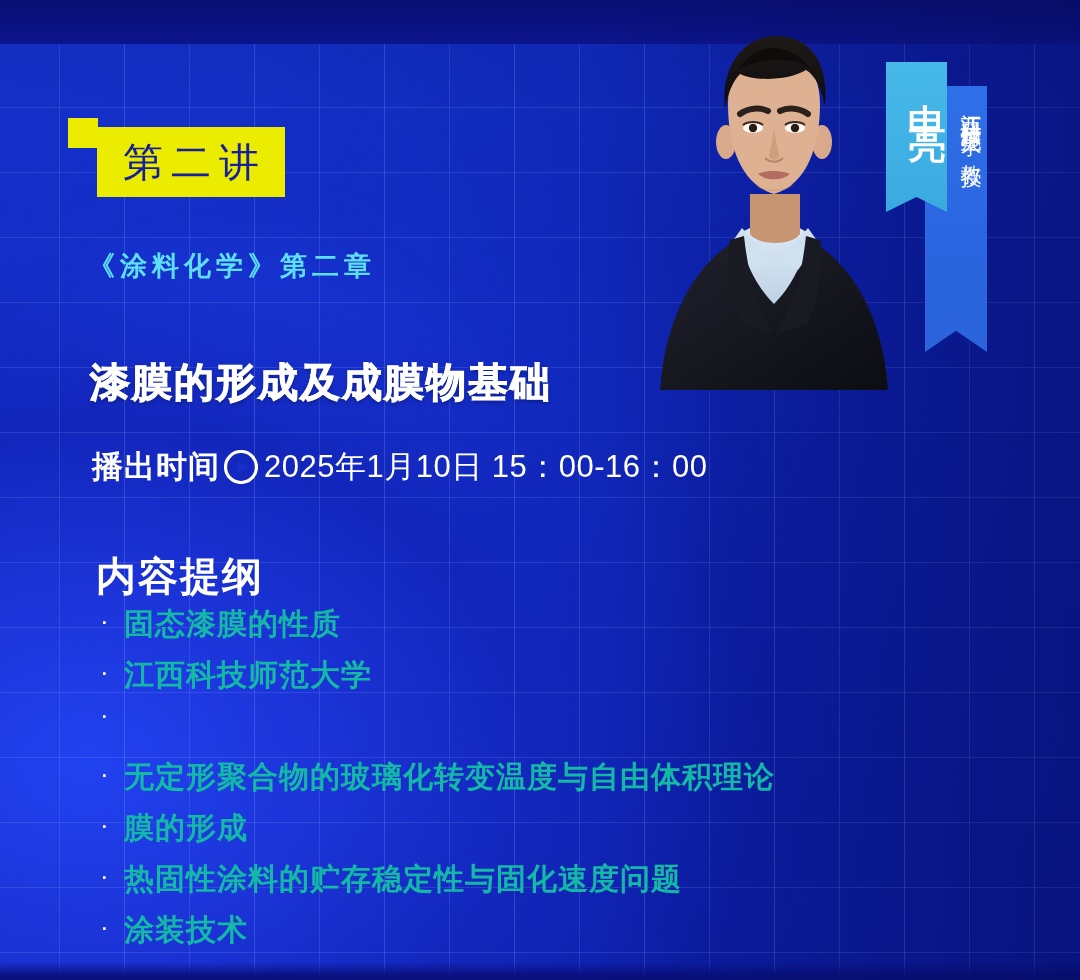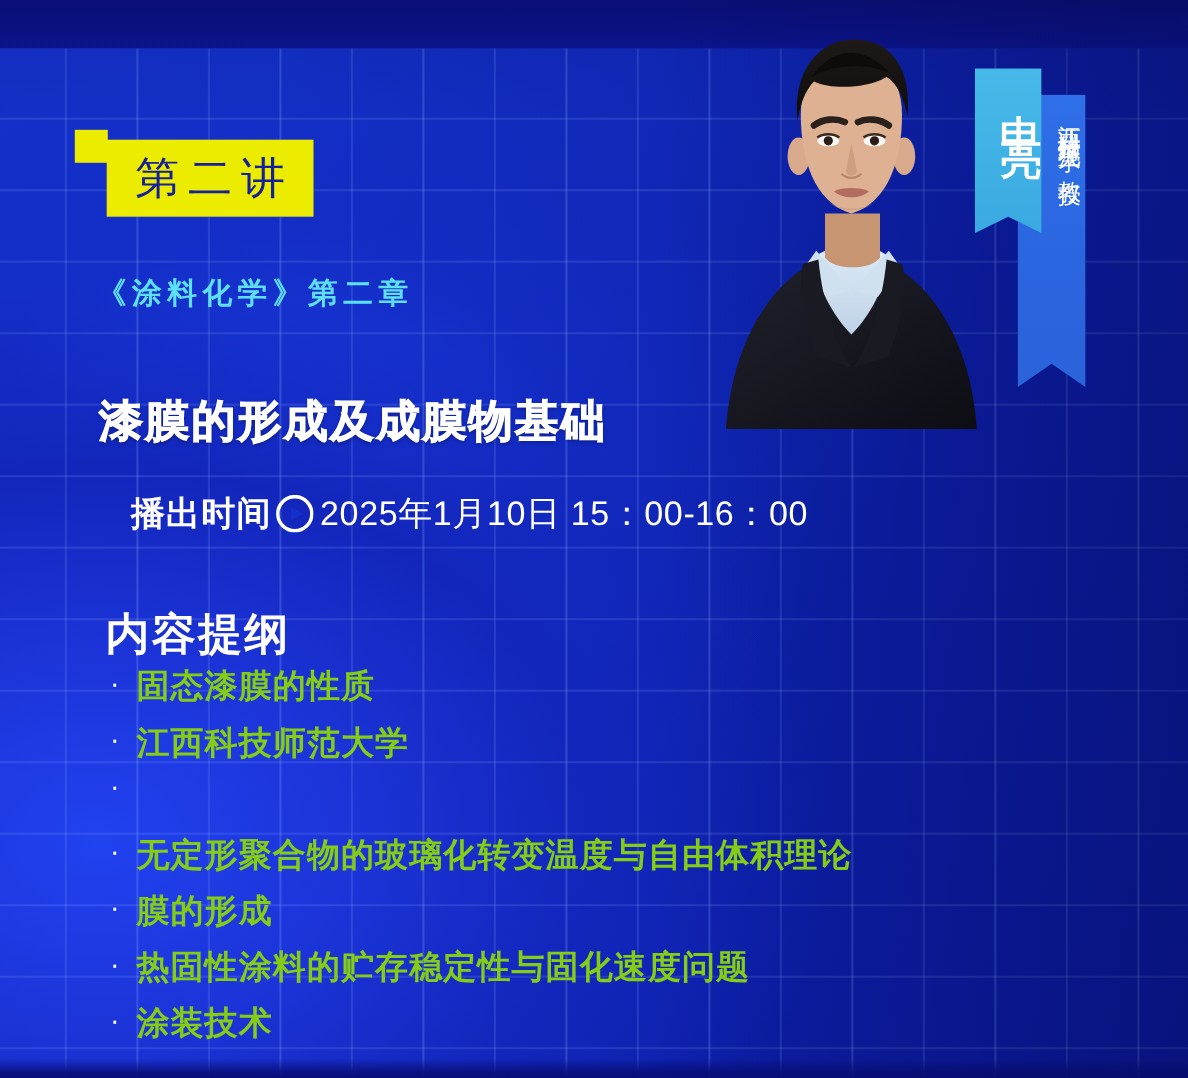--- a/index.html
+++ b/index.html
@@ -120,21 +120,20 @@
     left: 92px; top: 446px;
     display: flex;
     align-items: center;
     white-space: nowrap;
   }
   .time-label {
     font-size: 31px;
     font-weight: 700;
     color: #ffffff;
     letter-spacing: 1px;
-    margin-left: 27px;
   }
   .play-icon {
     width: 34px; height: 34px;
     margin: 0 6px 0 4px;
     flex: 0 0 auto;
     display: block;
   }
   .time-value {
     font-size: 31px;
     font-weight: 400;
@@ -222,21 +221,21 @@
     font-size: 26px;
     color: #ffffff;
     width: 24px;
     flex: 0 0 auto;
     line-height: 1;
     transform: translateY(-4px);
   }
   .outline-text {
     font-size: 30px;
     font-weight: 600;
-    color: #84cc16;
+    color: #14b8a6;
     letter-spacing: 1px;
     white-space: nowrap;
   }
 </style>
 </head>
 <body>
 
 <div id="poster">
 
   <div class="bg-base"></div>

